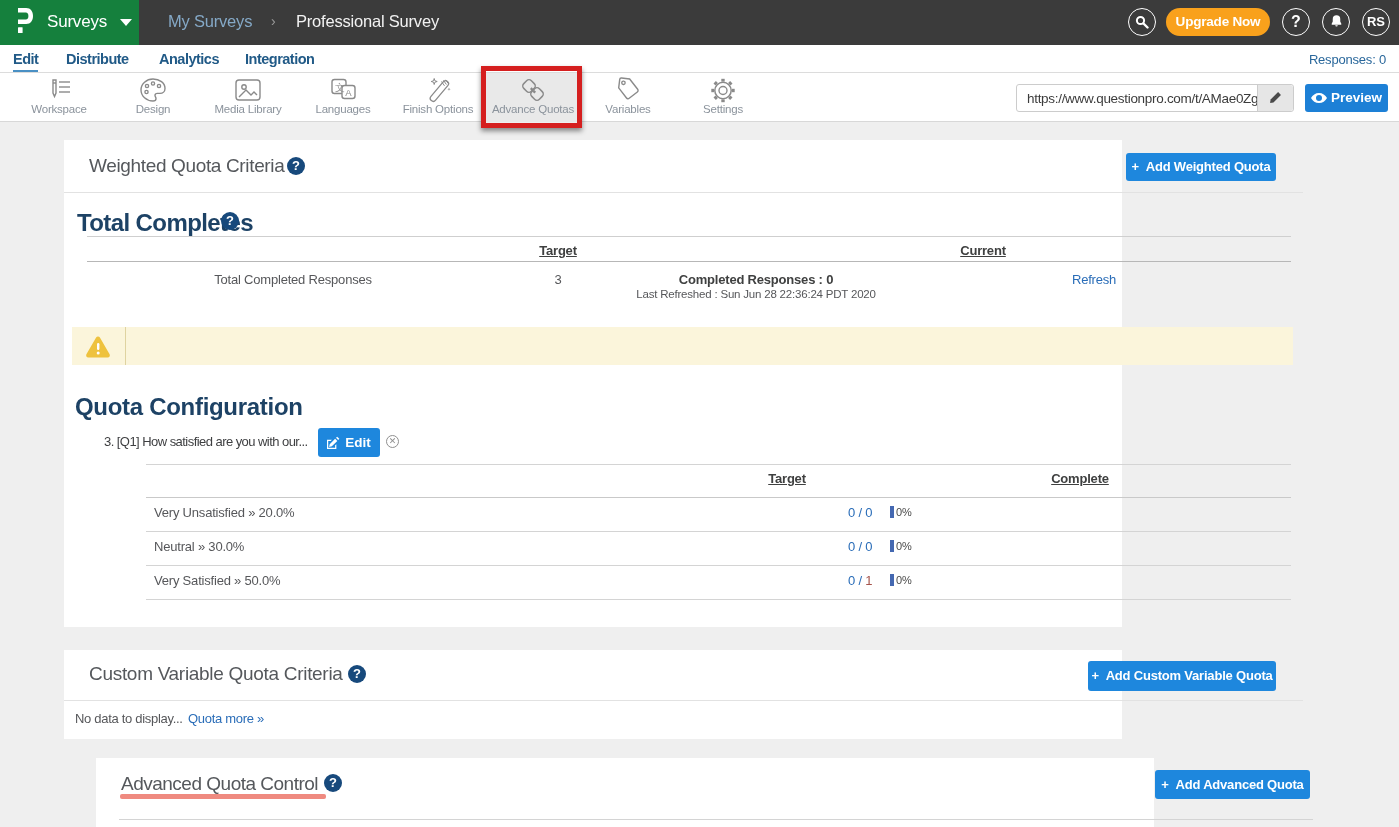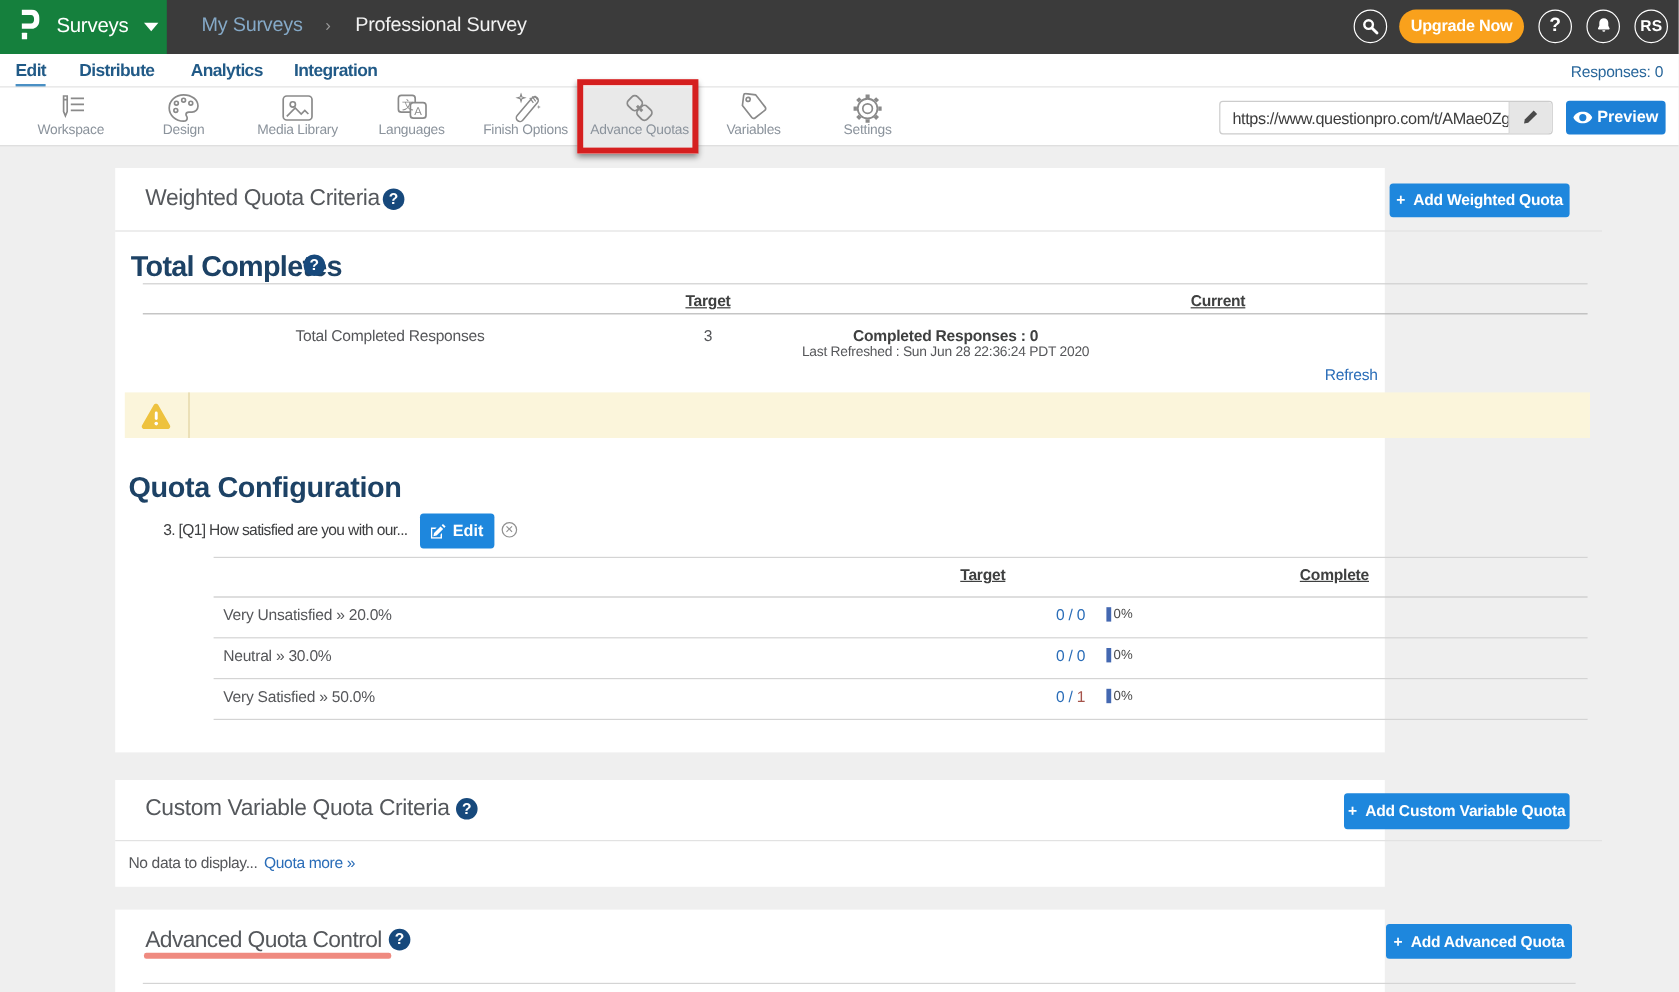--- a/index.html
+++ b/index.html
@@ -31,21 +31,21 @@
 .tool .lbl { position:absolute; top:30px; width:100%; text-align:center; font-size:11.5px; color:#8b939c; letter-spacing:-0.2px; }
 .tool svg { position:absolute; top:4px; left:50%; transform:translateX(-50%); }
 .tool.hl { background:#e9e9e9; }
 .redbox { position:absolute; left:481px; top:66px; width:101px; height:62px; border:5px solid #d51f1f; box-shadow:0 3px 5px rgba(0,0,0,0.45); z-index:5; }
 .urlbox { position:absolute; left:1016px; top:11px; width:278px; height:28px; background:#fff; border:1px solid #ccc; border-radius:3px; }
 .urlbox .txt { position:absolute; left:10px; top:6px; font-size:13.5px; color:#3c3c3c; white-space:nowrap; overflow:hidden; width:230px; letter-spacing:-0.3px; }
 .urlbox .pen { position:absolute; right:0; top:0; width:36px; height:26px; background:#e6e6e6; border-left:1px solid #ccc; border-radius:0 3px 3px 0; text-align:center; }
 .previewbtn { position:absolute; left:1305px; top:11px; width:83px; height:28px; background:#1d80d6; border-radius:3px; color:#fff; font-size:13.5px; font-weight:bold; text-align:center; line-height:28px; }
 
 
-.card { position:absolute; left:96px; width:1058px; background:#fff; }
+.card { position:absolute; left:64px; width:1058px; background:#fff; }
 .gray-h { font-size:19px; color:#55585c; letter-spacing:-0.3px; }
 .navy-h { font-size:24px; font-weight:bold; color:#1d4265; letter-spacing:-0.3px; }
 .help { position:absolute; width:18px; height:18px; background:#17497c; border-radius:50%; color:#fff; font-size:13px; font-weight:bold; text-align:center; line-height:18px; }
 .bluebtn { position:absolute; background:#1e87dd; border-radius:3px; color:#fff; font-size:13px; font-weight:bold; text-align:center; letter-spacing:-0.2px; }
 .hr { position:absolute; height:1px; background:#e2e2e2; }
 .link { color:#2a6db8; }
 
 
 .c1 { top:140px; height:487px; }
 
@@ -60,21 +60,21 @@
 .td { position:absolute; font-size:13px; color:#56575a; letter-spacing:-0.2px; }
 .ctr { transform:translateX(-50%); }
 .editbtn { position:absolute; left:254px; top:288px; width:62px; height:29px; background:#1e87dd; border-radius:3px; color:#fff; font-size:13.5px; font-weight:bold; text-align:center; line-height:29px; }
 .xcirc { position:absolute; left:322px; top:295px; width:13px; height:13px; border:1px solid #909090; border-radius:50%; color:#909090; font-size:9px; line-height:11px; text-align:center; }
 .qbar { position:absolute; width:4px; height:12px; background:#4468b1; }
 .pct { position:absolute; font-size:11px; color:#4b4b4b; }
 
 
 .c2 { top:650px; height:89px; }
 
-.c3 { top:758px; height:69px; }
+.c3 { top:758px; height:69px;margin-left:32px; }
 .redline { position:absolute; left:24px; top:36px; width:206px; height:5px; background:#ef8a80; border-radius:2px; }
 </style>
 </head>
 <body>
 <div id="app">
 
   <div class="topbar">
     <div class="logo-block">
       <svg class="logo-p" width="15" height="25" viewBox="0 0 15 25">
         <path fill="#fff" fill-rule="evenodd" d="M0,0 L8.2,0 C12.6,0 15,3.4 15,8 C15,12.6 12.6,16 8.2,16 L0,16 L0,11.5 L7.8,11.5 C9.6,11.5 10.4,10 10.4,8 C10.4,6 9.6,4.5 7.8,4.5 L0,4.5 Z"></path>
@@ -218,21 +218,21 @@
       <span class="help" style="left:157px; top:72px;">?</span>
 
     <div class="t-line" style="left:23px; top:96px; width:1204px; background:#cfcfcf;"></div>
     <span class="th ctr" style="left:494px; top:103px;">Target</span>
     <span class="th ctr" style="left:883px; top:103px;margin-left:36px;">Current</span>
     <div class="t-line" style="left:23px; top:121px; width:1204px; background:#b7b7b7;"></div>
     <span class="td ctr" style="left:229px; top:132px;">Total Completed Responses</span>
     <span class="td ctr" style="left:494px; top:132px;">3</span>
     <span class="td ctr" style="left:692px; top:132px; font-weight:bold; color:#3f4040; letter-spacing:-0.2px;">Completed Responses : 0</span>
     <span class="td ctr" style="left:692px; top:148px; font-size:11.5px;">Last Refreshed : Sun Jun 28 22:36:24 PDT 2020</span>
-    <span class="td ctr" style="left:1030px; top:132px; color:#2a6db8;margin-top:33px;">Refresh</span>
+    <span class="td ctr" style="left:1030px; top:132px; color:#2a6db8;">Refresh</span>
 
     <div class="note">
       <svg class="tri" width="26" height="23" viewBox="0 0 26 23" style="position:absolute; left:13px; top:8px;">
         <path d="M13 1.5 C13.8 1.5 14.5 1.9 14.9 2.6 L24.6 19.3 C25.4 20.7 24.4 22.5 22.7 22.5 L3.3 22.5 C1.6 22.5 0.6 20.7 1.4 19.3 L11.1 2.6 C11.5 1.9 12.2 1.5 13 1.5 Z" fill="#eec23e"></path>
         <rect x="12" y="8" width="2.4" height="7" rx="1.2" fill="#fff"></rect>
         <circle cx="13.2" cy="18" r="1.5" fill="#fff"></circle>
       </svg>
       <div class="notesep"></div>
     </div>
 

